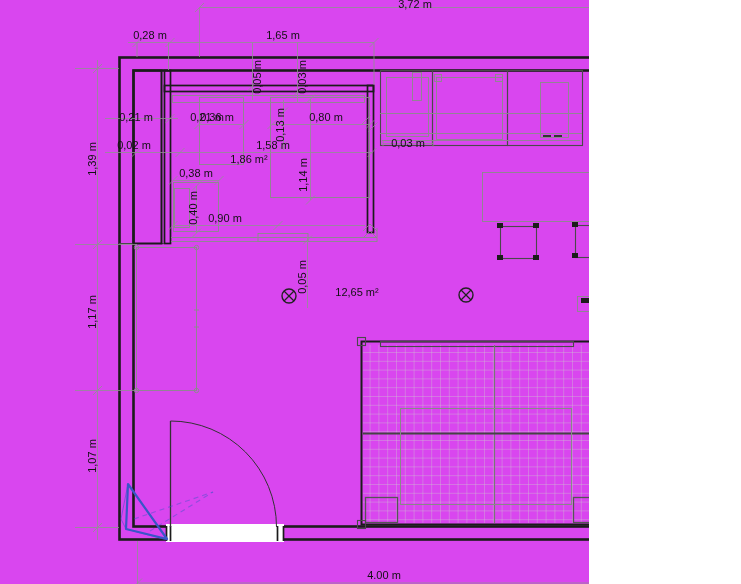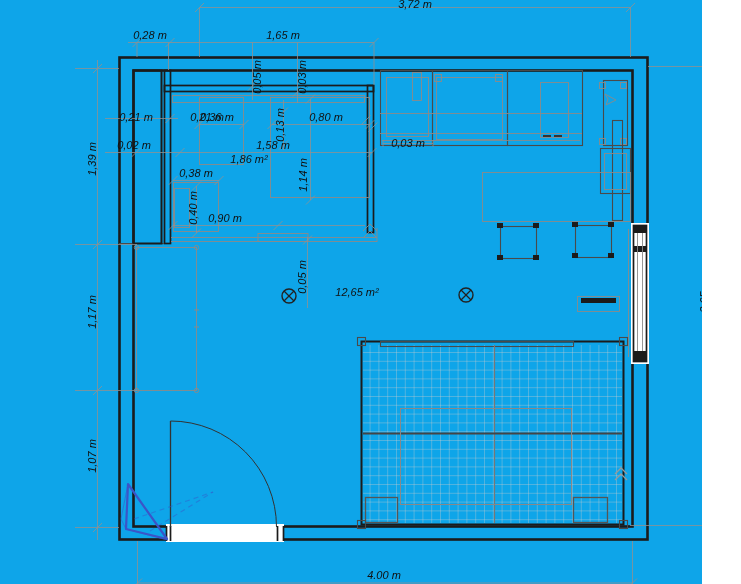--- a/index.html
+++ b/index.html
@@ -1,20 +1,20 @@
 <!DOCTYPE html>
 <html style="--wall: #1b1b1b; --furn: #4a4a4a; --furnlight: #8a8a8a; --dim: #909090; --ink: #111111; --camera: #3a55c8; --grid: #cbcbcb;"><head>
 <meta charset="utf-8">
 <style>
   :root{
     --wall:#1b1b1b; --furn:#4a4a4a; --furnlight:#8a8a8a;
     --dim:#909090; --ink:#111111; --camera:#3a55c8; --grid:#cbcbcb;
   }
   html,body{margin:0;padding:0;background:#ffffff;}
-  .canvas{position:relative;width:702px;height:584px;background:#0ea5e9;overflow:hidden;font-style:italic;}
+  .canvas{position:relative;width:589px;height:584px;background:#d946ef;overflow:hidden;}
   svg{position:absolute;left:0;top:0;}
   svg text{font-family:"Liberation Sans",sans-serif;font-size:11px;fill:var(--ink);stroke:none;}
   .w2{stroke:var(--wall);stroke-width:2.6;fill:none;}
   .w1{stroke:var(--wall);stroke-width:1.7;fill:none;}
   .f{stroke:var(--furn);stroke-width:1.1;fill:none;}
   .fl{stroke:var(--furnlight);stroke-width:0.9;fill:none;}
   .d{stroke:var(--dim);stroke-width:0.8;fill:none;}
   .dk{fill:var(--wall);stroke:none;}
   .wh{fill:#ffffff;stroke:none;}
   .cam{stroke:var(--camera);stroke-width:2.2;fill:none;stroke-linejoin:round;}

